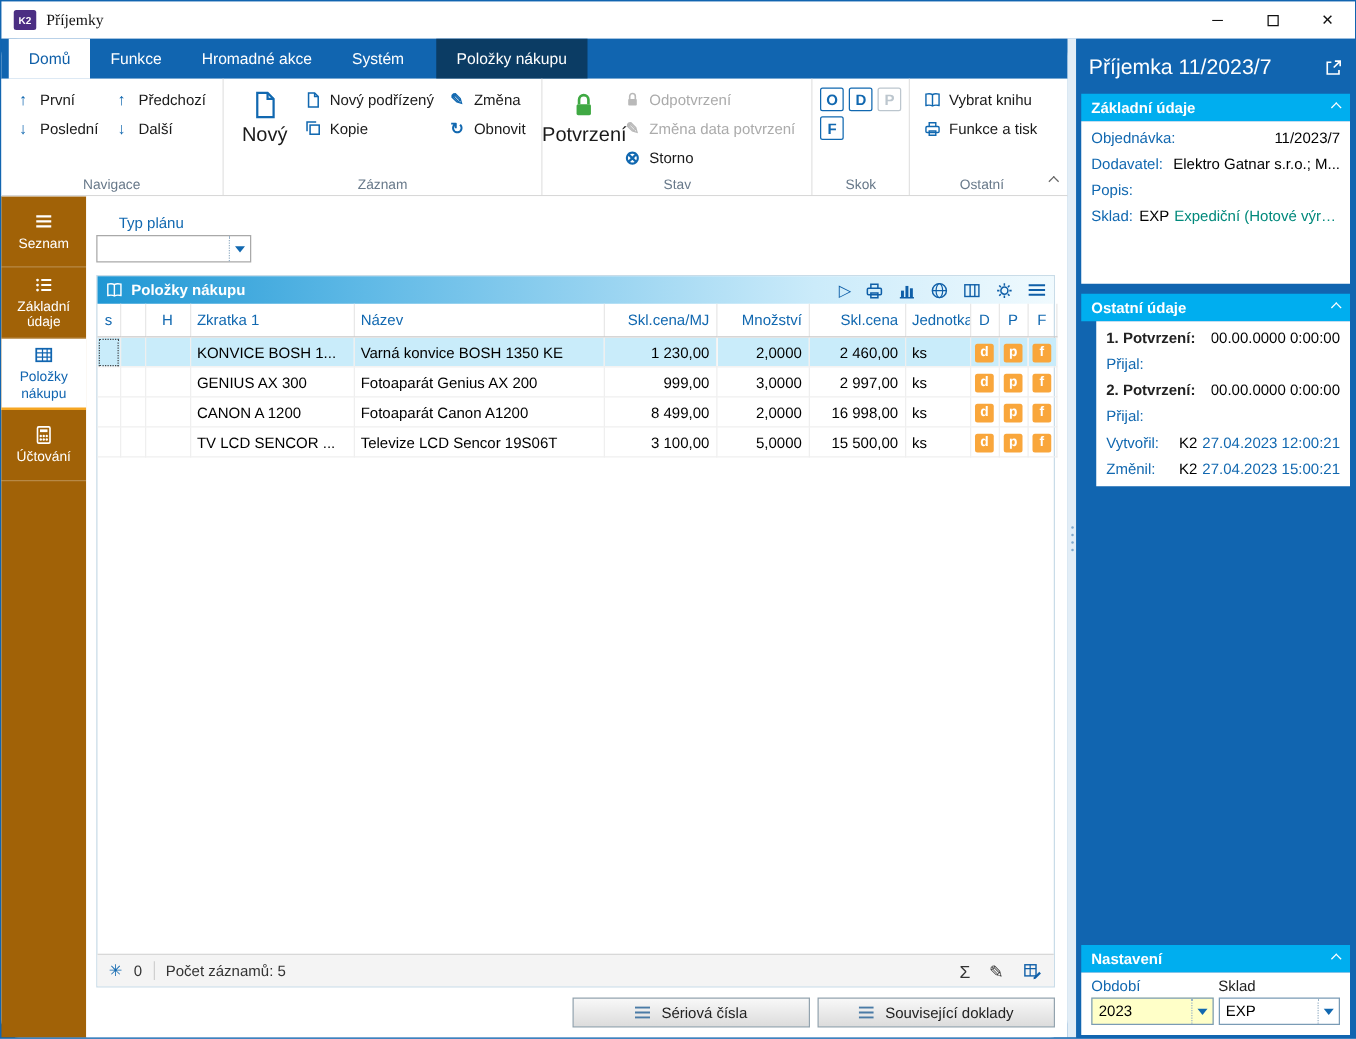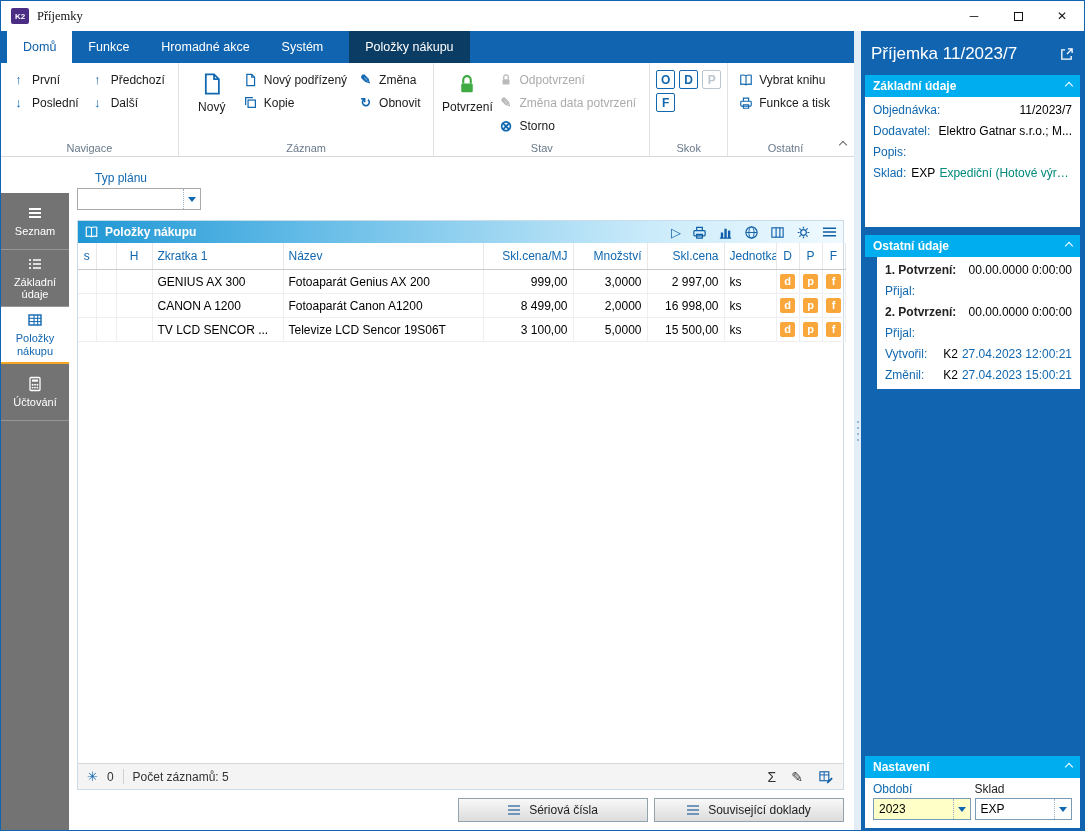--- a/index.html
+++ b/index.html
@@ -30,31 +30,31 @@
 
   
   .ribbon { flex:0 0 94px; background:#fff; border-bottom:1px solid #D8D8D8; display:flex; position:relative; }
   .rgroup { position:relative; border-right:1px solid #E3E3E3; padding:5px 6px 18px 6px; display:flex; align-items:flex-start; }
   .rgroup-label { position:absolute; left:0; right:0; bottom:2px; text-align:center; font-size:11px; color:#68798A; }
   .rcol { display:flex; flex-direction:column; }
   .sbtn { display:flex; align-items:center; gap:5px; height:23px; padding:0 7px 0 3px; font-size:12px; color:#1a1a1a; white-space:nowrap; }
   .sbtn .ic { width:17px; display:flex; justify-content:center; align-items:center; color:#1168B0; font-size:13px; font-weight:bold; }
   .sbtn.disabled { color:#ABABAB; }
   .sbtn.disabled .ic { color:#B9B9B9; }
-  .bigbtn { width:54px; display:flex; flex-direction:column; align-items:center; gap:3px; padding-top:3px; font-size:12px; color:#1a1a1a; text-align:center; }
+  .bigbtn { width:54px; display:flex; flex-direction:column; align-items:center; gap:3px; padding-top:3px; font-size:16px; color:#1a1a1a; text-align:center; }
   .bigbtn .bic { height:26px; display:flex; align-items:center; }
   .skok-row { display:flex; gap:4px; margin-bottom:4px; }
   .skok-btn { width:19px; height:19px; border:1px solid #1168B0; border-radius:2px; color:#1168B0; font-weight:bold; font-size:12px; display:flex; align-items:center; justify-content:center; background:#fff; }
   .skok-btn.disabled { border-color:#BCC6CE; color:#BCC6CE; }
   .chev-up { width:6px; height:6px; border-top:1.5px solid #666; border-right:1.5px solid #666; transform:rotate(-45deg); display:inline-block; }
   .ribbon-collapse { position:absolute; right:8px; bottom:5px; }
 
   
   .content { flex:1; display:flex; min-height:0; }
-  .sidebar { flex:0 0 68px; background:#737373; display:flex; flex-direction:column;margin-top:36px; }
+  .sidebar { flex:0 0 68px; background:#a16207; display:flex; flex-direction:column; }
   .side-item { height:57px; display:flex; flex-direction:column; align-items:center; justify-content:center; gap:4px; color:#fff; font-size:11px; line-height:1.12; text-align:center; border-bottom:1px solid rgba(255,255,255,.25); padding:0 2px; }
   .side-item.active { background:#fff; color:#1165B0; border-bottom:2px solid #F5A623; }
   .main { flex:1; background:#fff; position:relative; min-width:0; }
 
   .plan-label { position:absolute; top:14px; left:26px; color:#1168B0; }
   .plan-dd { position:absolute; top:31px; left:8px; width:124px; height:22px; border:1px solid #A9A9A9; background:#fff; display:flex; align-items:stretch; }
   .plan-dd .ddval { flex:1; padding:3px 4px; }
   .dd-btn { width:17px; border-left:1px dotted #9AB3C8; display:flex; align-items:center; justify-content:center; }
   .tri-down { width:0; height:0; border-left:4px solid transparent; border-right:4px solid transparent; border-top:5px solid #1168B0; }
 
@@ -419,20 +419,34 @@
                   <th class="r">Skl.cena/MJ</th>
                   <th class="r">Množství</th>
                   <th class="r">Skl.cena</th>
                   <th>Jednotka</th>
                   <th class="c">D</th>
                   <th class="c">P</th>
                   <th class="c">F</th>
                 </tr>
               </thead>
               <tbody>
+                <tr class="selected">
+                  <td class="focus"></td>
+                    <td></td>
+                    <td></td>
+                  <td>KONVICE BOSH 1...</td>
+                  <td>Varná konvice BOSH 1350 KE</td>
+                  <td class="r">1 230,00</td>
+                  <td class="r">2,0000</td>
+                  <td class="r">2 460,00</td>
+                  <td>ks</td>
+                  <td class="c"><span class="badge">d</span></td>
+                  <td class="c"><span class="badge">p</span></td>
+                  <td class="c"><span class="badge">f</span></td>
+                </tr>
                 <tr>
                   <td></td>
                     <td></td>
                     <td></td>
                   <td>GENIUS AX 300</td>
                   <td>Fotoaparát Genius AX 200</td>
                   <td class="r">999,00</td>
                   <td class="r">3,0000</td>
                   <td class="r">2 997,00</td>
                   <td>ks</td>

